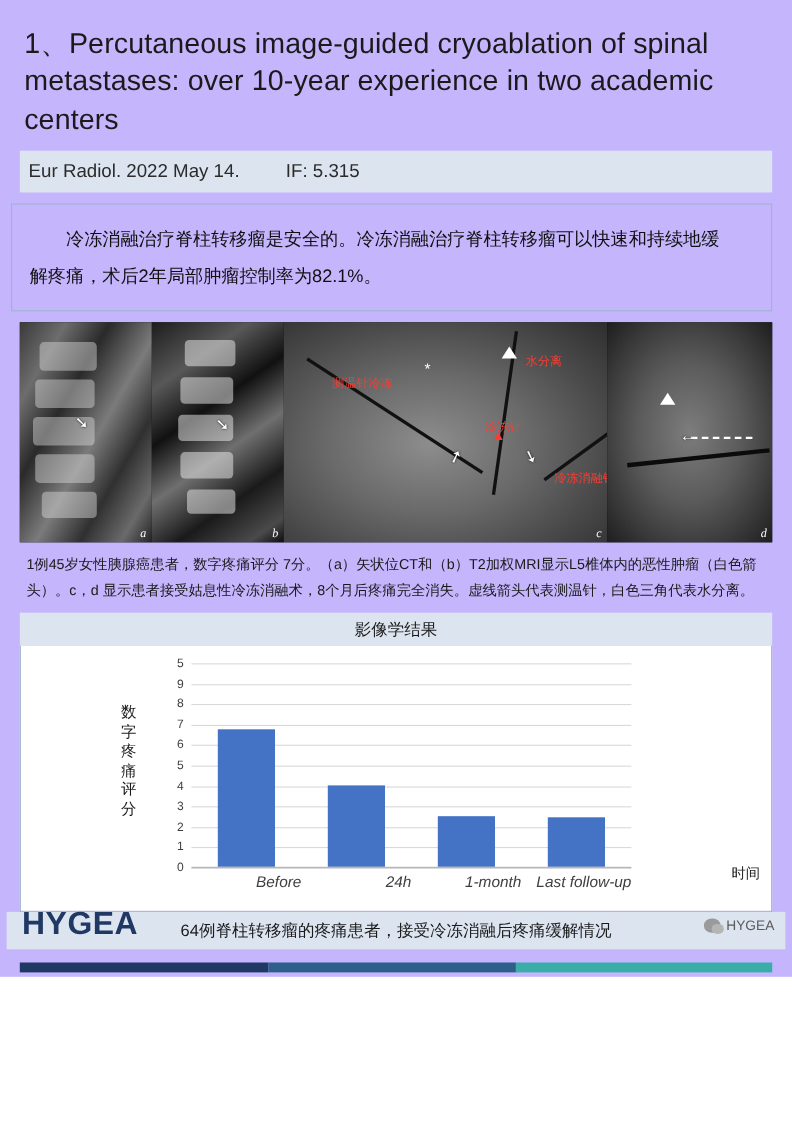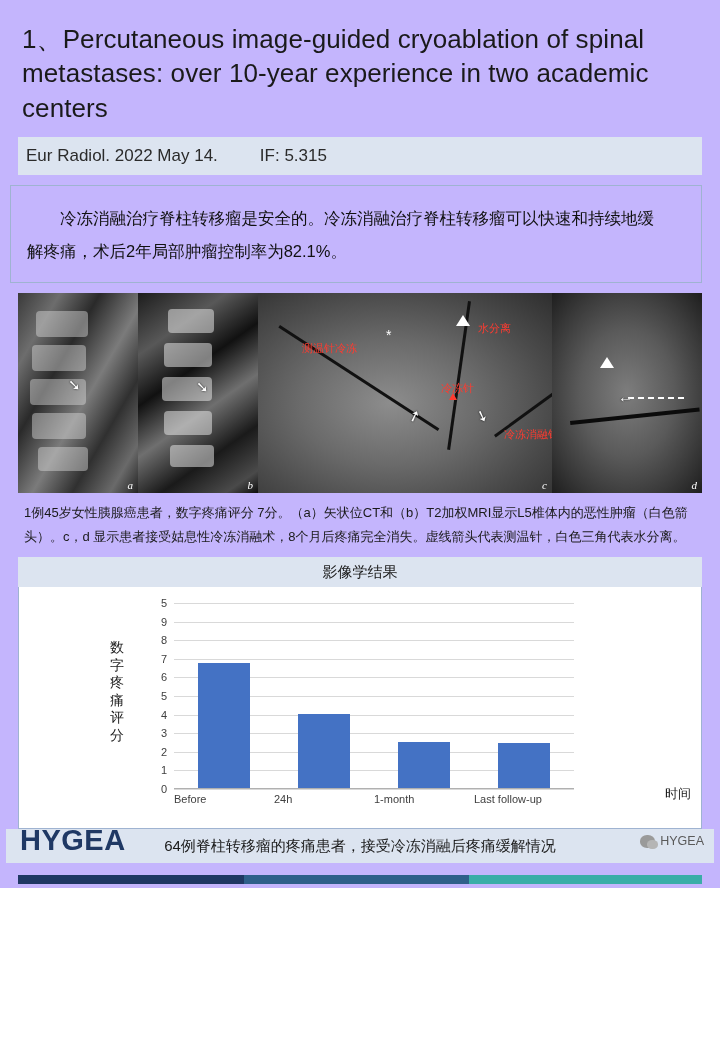--- a/index.html
+++ b/index.html
@@ -202,23 +202,24 @@
     background: #4472c4;
   }
   .xlabels {
     position: absolute;
     left: 155px; top: 206px;
     width: 400px;
     display: flex;
   }
   .xlabel {
     flex: 1;
-    text-align: left;
-    font-size: 11px;
+    text-align: right;
+    font-size: 14px;
     color: #404040;
+    font-style: italic;
   }
   .x-axis-title {
     position: absolute;
     right: 10px; top: 198px;
     font-size: 13px;
     color: #1a1a1a;
   }
 
   
   .chart-footer {

